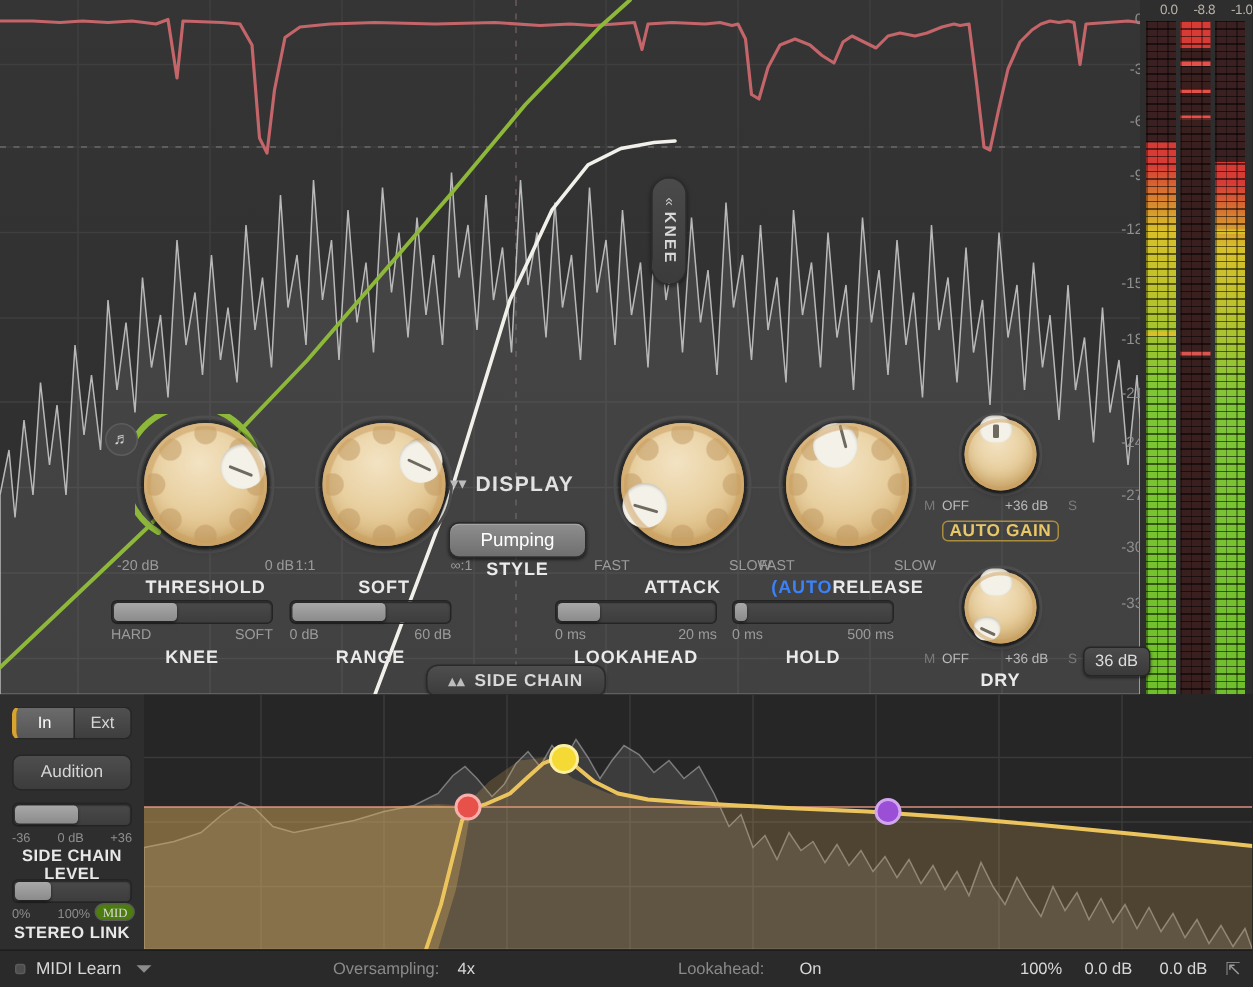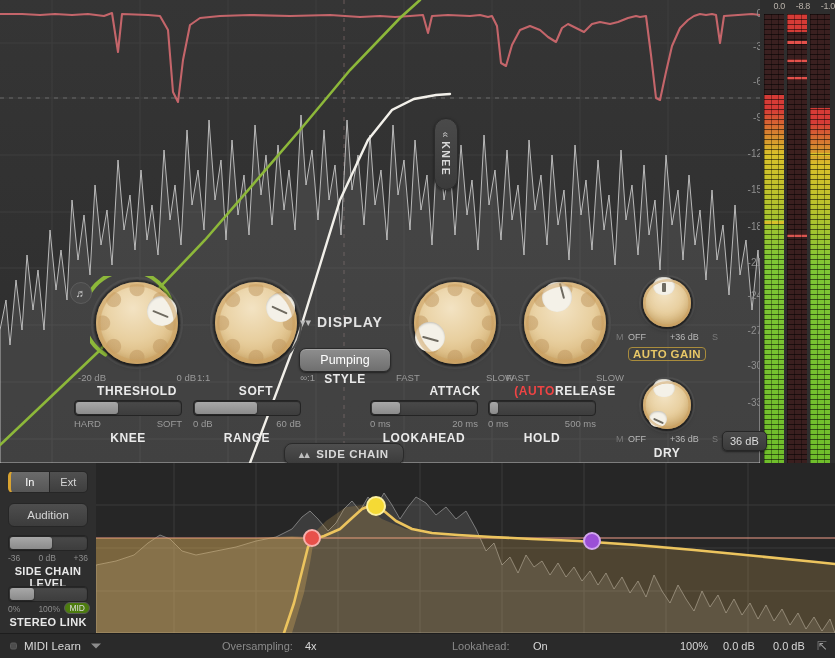--- a/index.html
+++ b/index.html
@@ -48,21 +48,21 @@
     background: radial-gradient(circle at 50% 50%, rgba(0,0,0,0) 62%, rgba(205,160,95,.55) 64%, rgba(0,0,0,0) 100%); }
   .scallop { position: absolute; inset: 2px; border-radius: 50%; }
   .pointer-disc { position: absolute; border-radius: 50%; background:#f4f1e8;
     box-shadow: inset 0 1px 2px rgba(0,0,0,.2); }
   .pointer-line { position: absolute; background:#6e6a60; height:2px; border-radius:1px; }
   .knob-minmax { position: absolute; width: 100%; color: #9b9b9b; font-size: 9.5px; }
   .knob-minmax .lo { position:absolute; left:0; }
   .knob-minmax .hi { position:absolute; right:0; }
   .knob-name { position: absolute; width: 100%; color: #eaeaea; font-size: 12px;
     letter-spacing: .6px; font-weight: 600; text-align: center; }
-  .knob-name .dim { color:#ef4444; }
+  .knob-name .dim { color:#3b82f6; }
 
   .slider { position: absolute; }
   .slider-track { position: relative; width: 100%; height: 16px; border-radius: 4px;
     background: linear-gradient(to bottom, #4a4a4a, #3d3d3d); border:1px solid #242424;
     box-shadow: inset 0 1px 1px rgba(0,0,0,.5); }
   .slider-thumb { position: absolute; top: 1px; height: 12px; border-radius: 3px;
     background: linear-gradient(to bottom, #a8a8a8, #8b8b8b); box-shadow: 0 1px 2px rgba(0,0,0,.5); }
   .slider-lab { position: relative; height: 12px; margin-top:2px; color:#9b9b9b; font-size:9.5px; }
   .slider-lab .lo { position:absolute; left:0; } .slider-lab .hi { position:absolute; right:0; }
   .slider-name { text-align:center; color:#eaeaea; font-size:12px; letter-spacing:.6px; font-weight:600; margin-top:1px; }
@@ -101,21 +101,21 @@
   .wide-btn { position:absolute; left:8px; width:80px; text-align:center; font-size:11.5px;
     padding:5px 0; color:#d6d6d6; background:linear-gradient(to bottom,#4e4e4e,#3c3c3c);
     border:1px solid #262626; border-radius:6px; }
 
   .sc-slider { position:absolute; left:8px; width:80px; }
   .sc-lab { position:relative; height:12px; margin-top:2px; color:#8e8e8e; font-size:8.5px; }
   .sc-lab .a { position:absolute; left:0; } .sc-lab .b { position:absolute; left:38%; }
   .sc-lab .c { position:absolute; right:0; }
   .sc-name { color:#e8e8e8; font-size:11px; font-weight:600; letter-spacing:.3px; text-align:center; }
   .mid-tag { position:absolute; right:-2px; top:-2px; border:1px solid #5a5a5a; border-radius:7px;
-    background:#4d7c0f; color:#dcdcdc; font-size:8.5px; padding:0 4px; }
+    background:#4d7c0f; color:#dcdcdc; font-size:8.5px; padding:0 4px;font-family:Liberation Serif, serif; }
 
   
   .footer { position:absolute; left:0; top:633px; width:835px; height:25px;
     background:#2a2a2a; border-top:1px solid #1d1d1d; color:#8a8a8a; font-size:11px; }
   .footer > * { position:absolute; top:50%; transform:translateY(-50%); }
   .dot-sq { width:7px; height:7px; border-radius:2px; background:#4d4d4d; border:1px solid #5b5b5b; }
   .cap { color:#8a8a8a; } .val { color:#d8d8d8; }
   .chev-d { width:0;height:0;border-left:5px solid transparent;border-right:5px solid transparent;border-top:5px solid #8c8c8c; }
   .resize { color:#9a9a9a; font-size:12px; }
 </style>

